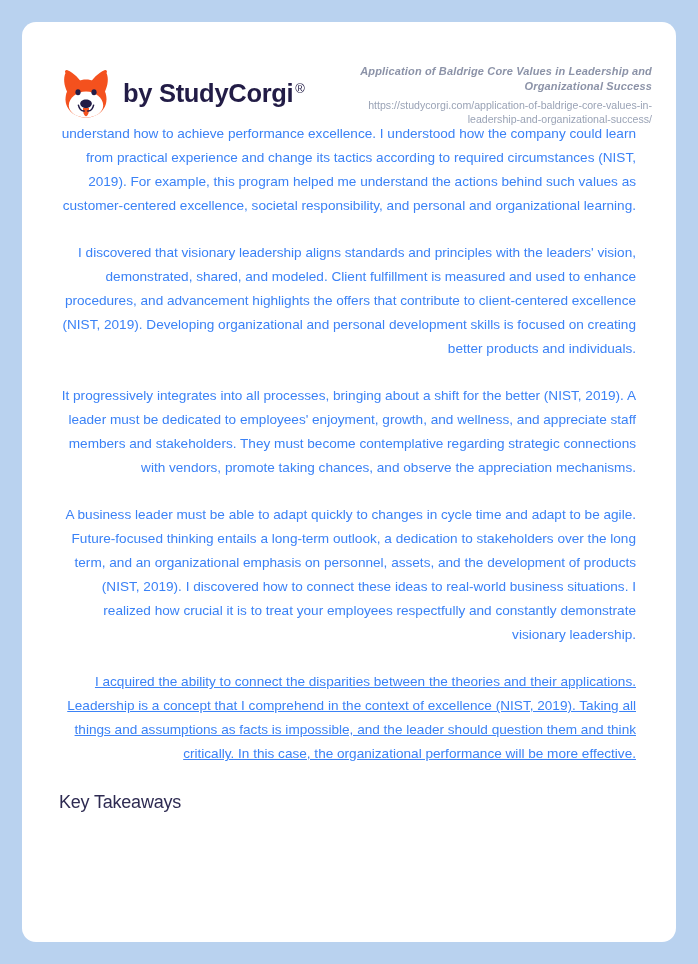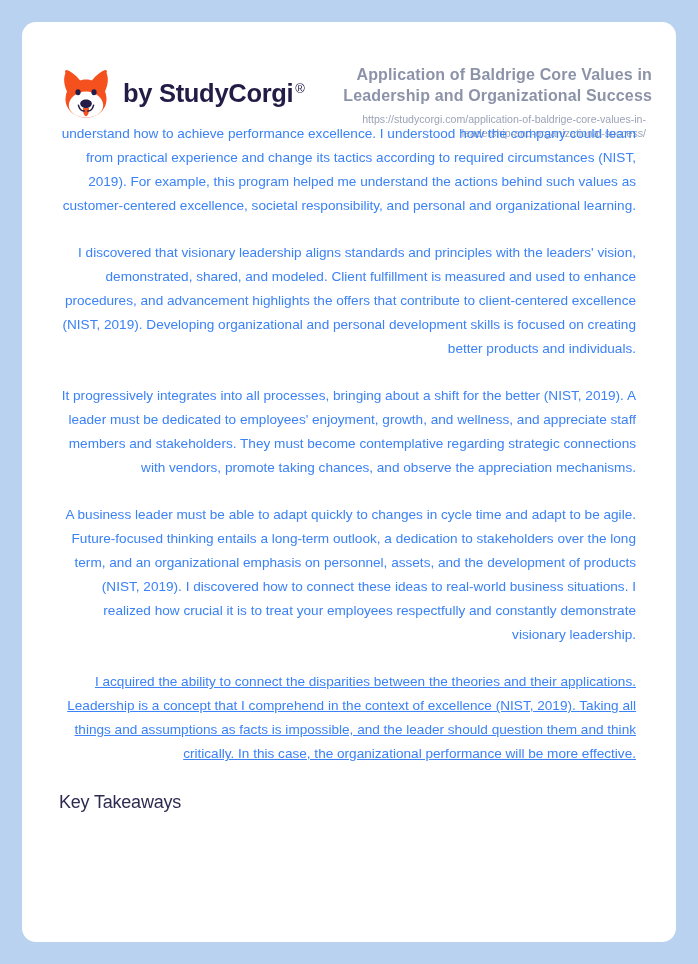--- a/index.html
+++ b/index.html
@@ -63,32 +63,33 @@
     color: #221c46;
   }
 
   .header-meta {
     text-align: right;
     flex: 0 1 auto;
     max-width: 330px;
     padding-top: 2px;
   }
   .doc-title {
-    font-size: 16px;
+    font-size: 11px;
     font-weight: bold;
     color: #8c93a8;
     line-height: 1.32;
     letter-spacing: 0.15px;
     margin: 0 0 5px 0;
+    font-style: italic;
   }
   .doc-url {
     font-size: 10.6px;
     color: #9aa3b6;
     line-height: 1.33;
-    margin: 6px;
+    margin: 0;
     word-break: break-word;
     text-decoration: none;
     display: block;
   }
 
   
   .doc-body {
     padding: 22px 40px 0 37px;
   }
   .para {

